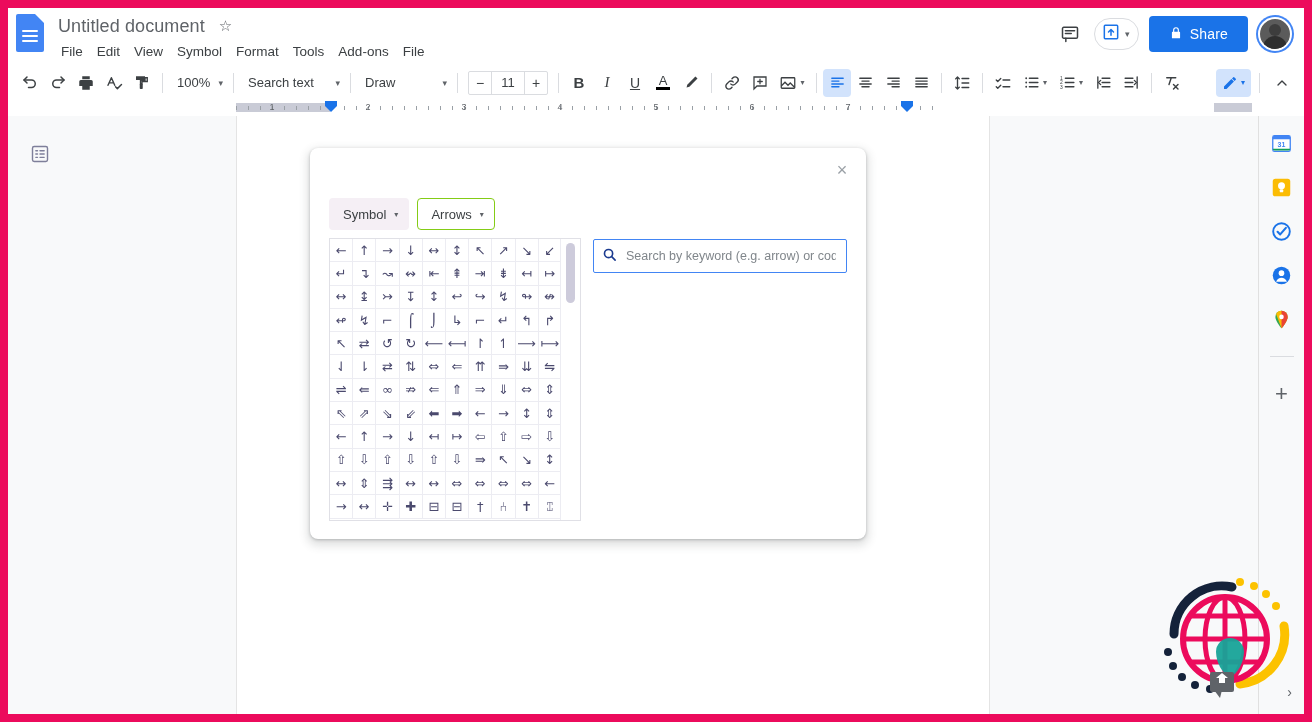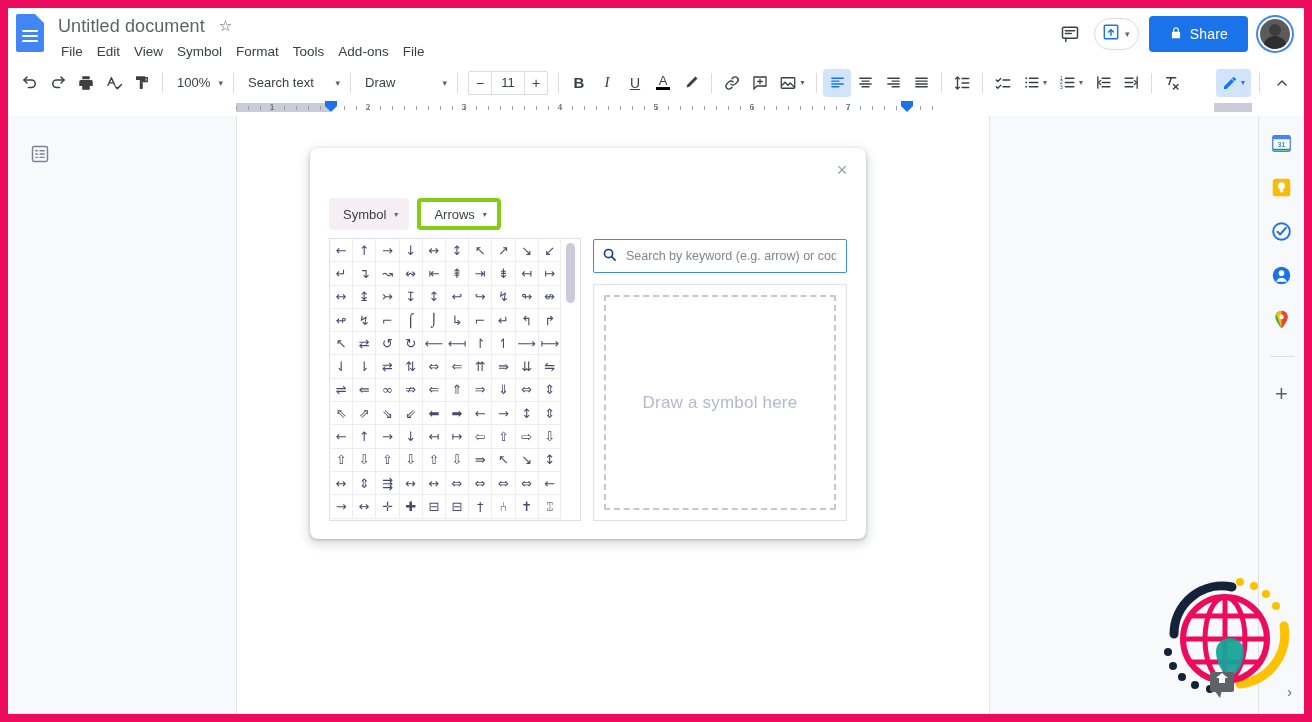--- a/index.html
+++ b/index.html
@@ -208,21 +208,21 @@
   #category-row {
     position:absolute; left:19px; top:50px; display:flex; gap:8px;
   }
   .cat-select {
     display:flex; align-items:center; gap:8px;
     height:32px; padding:0 10px 0 13px; border-radius:4px;
     font-size:13px; color:#3c4043; cursor:pointer;
     border:1px solid transparent;
   }
   .cat-select.filled { background:#f5eff5;gap:8px; }
-  .cat-select.outlined { border:4px solid #84cc16; }
+  .cat-select.outlined { border:1px solid #84cc16; }
   .cat-select .caret { font-size:8px; color:#5f6368; }
 
   
   #grid-panel {
     position:absolute; left:19px; top:90px;
     width:252px; height:283px;
     border:1px solid #e0e0e6; background:#fff;
     display:flex;
   }
   #grid-scroll-area {
@@ -826,25 +826,20 @@
     <div id="search-box">
       <span>
         <svg width="15" height="15" viewBox="0 0 24 24" fill="none" stroke="#1a3a8f" stroke-width="2.6" stroke-linecap="round">
           <circle cx="10.5" cy="10.5" r="6.5"></circle>
             <path d="M15.5 15.5L21 21"></path>
         </svg>
       </span>
       <input id="search-input" type="text" value="" placeholder="Search by keyword (e.g. arrow) or codepoint" style="">
     </div>
 
-    <div id="draw-panel">
-      <div id="draw-dashed">
-        <span id="draw-hint">Draw a symbol here</span>
-      </div>
-    </div>
   </div>
 </div>
 
 <svg id="watermark" viewBox="0 0 160 150">
   <path d="M30 70 A48 48 0 0 1 88 23" fill="none" stroke="#14223a" stroke-width="9" stroke-linecap="round"></path>
   <path d="M140 62 A50 50 0 0 1 96 120" fill="none" stroke="#fcc200" stroke-width="9" stroke-linecap="round"></path>
   <circle cx="96" cy="18" r="4" fill="#fcc200"></circle>
   <circle cx="110" cy="22" r="4" fill="#fcc200"></circle>
   <circle cx="122" cy="30" r="4" fill="#fcc200"></circle>
   <circle cx="132" cy="42" r="4" fill="#fcc200"></circle>

